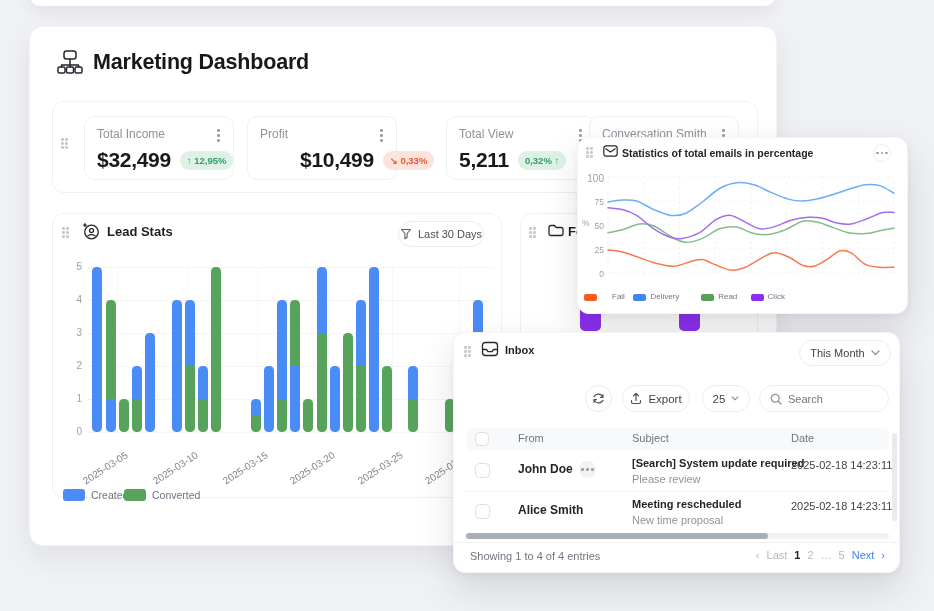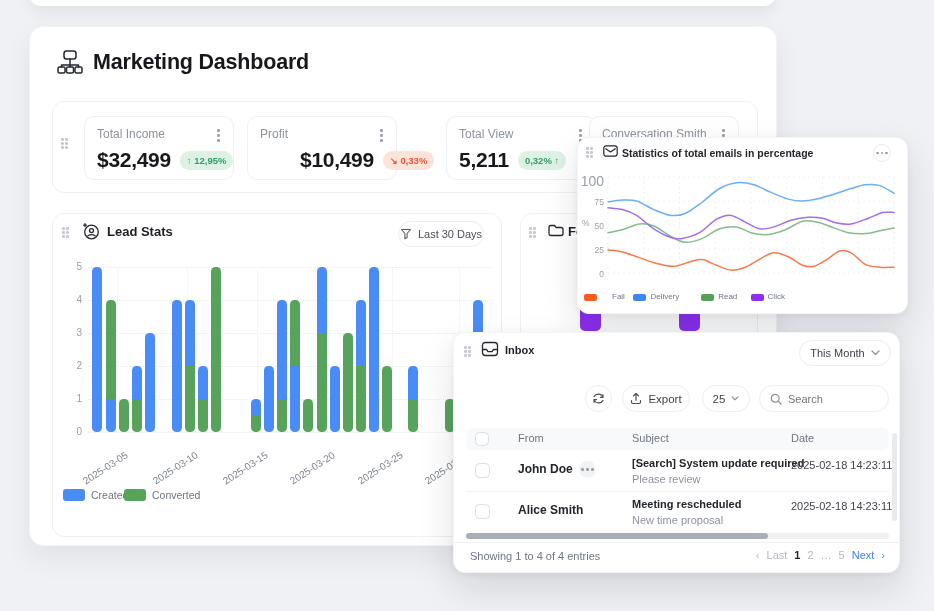--- a/index.html
+++ b/index.html
@@ -109,21 +109,21 @@
       <div class="stat-card" style="left: 536px;">
         <div class="card-title">Conversation Smith</div>
         <div class="dots-v" style="left: 130px; top: 10px;">
           <i></i>
           <i></i>
           <i></i>
         </div>
       </div>
     </div>
 
-  <div class="abs" id="lead-panel" style="left:22px;top:186px;width:450px;height:324px;border:1px solid #eef0f2;border-radius:12px">
+  <div class="abs" id="lead-panel" style="left:22px;top:186px;width:450px;height:285px;border:1px solid #eef0f2;border-radius:12px">
     <div class="handle" style="left:9px;top:13px">
       <i></i>
         <i></i>
         <i></i>
         <i></i>
         <i></i>
         <i></i>
       </div>
     <span class="icon" style="left:28px;top:7px">
       <svg width="20" height="20" viewBox="0 0 20 20" fill="none" stroke="#24272c" stroke-width="1.3" stroke-linecap="round" stroke-linejoin="round">
@@ -294,21 +294,21 @@
         <i></i>
         <i></i>
         <i></i>
       </span>
   </div>
   <div id="email-ylabels">
       <div class="ticklab" style="position: absolute; left: 0px; top: 130.5px; width: 26px; text-align: right; font-size: 8.5px;">0</div>
       <div class="ticklab" style="position: absolute; left: 0px; top: 106.5px; width: 26px; text-align: right; font-size: 8.5px;">25</div>
       <div class="ticklab" style="position: absolute; left: 0px; top: 82.5px; width: 26px; text-align: right; font-size: 8.5px;">50</div>
       <div class="ticklab" style="position: absolute; left: 0px; top: 58.5px; width: 26px; text-align: right; font-size: 8.5px;">75</div>
-      <div class="ticklab" style="position: absolute; left: 0px; top: 34.5px; width: 26px; text-align: right; font-size: 14px;">100</div>
+      <div class="ticklab" style="position: absolute; left: 0px; top: 34.5px; width: 26px; text-align: right; font-size: 10px;">100</div>
     </div>
   <div class="abs" style="left:4px;top:80px;font-size:8.5px;color:#9aa0a8">%</div>
   <svg id="email-svg" class="abs" style="left:18px;top:29px" width="306" height="114" viewBox="0 0 306 114">
       <line x1="12" x2="12" y1="10" y2="106" stroke="#eef0f3" stroke-dasharray="2 3"></line>
       <line x1="47.75" x2="47.75" y1="10" y2="106" stroke="#eef0f3" stroke-dasharray="2 3"></line>
       <line x1="83.5" x2="83.5" y1="10" y2="106" stroke="#eef0f3" stroke-dasharray="2 3"></line>
       <line x1="119.25" x2="119.25" y1="10" y2="106" stroke="#eef0f3" stroke-dasharray="2 3"></line>
       <line x1="155" x2="155" y1="10" y2="106" stroke="#eef0f3" stroke-dasharray="2 3"></line>
       <line x1="190.75" x2="190.75" y1="10" y2="106" stroke="#eef0f3" stroke-dasharray="2 3"></line>
       <line x1="226.5" x2="226.5" y1="10" y2="106" stroke="#eef0f3" stroke-dasharray="2 3"></line>

